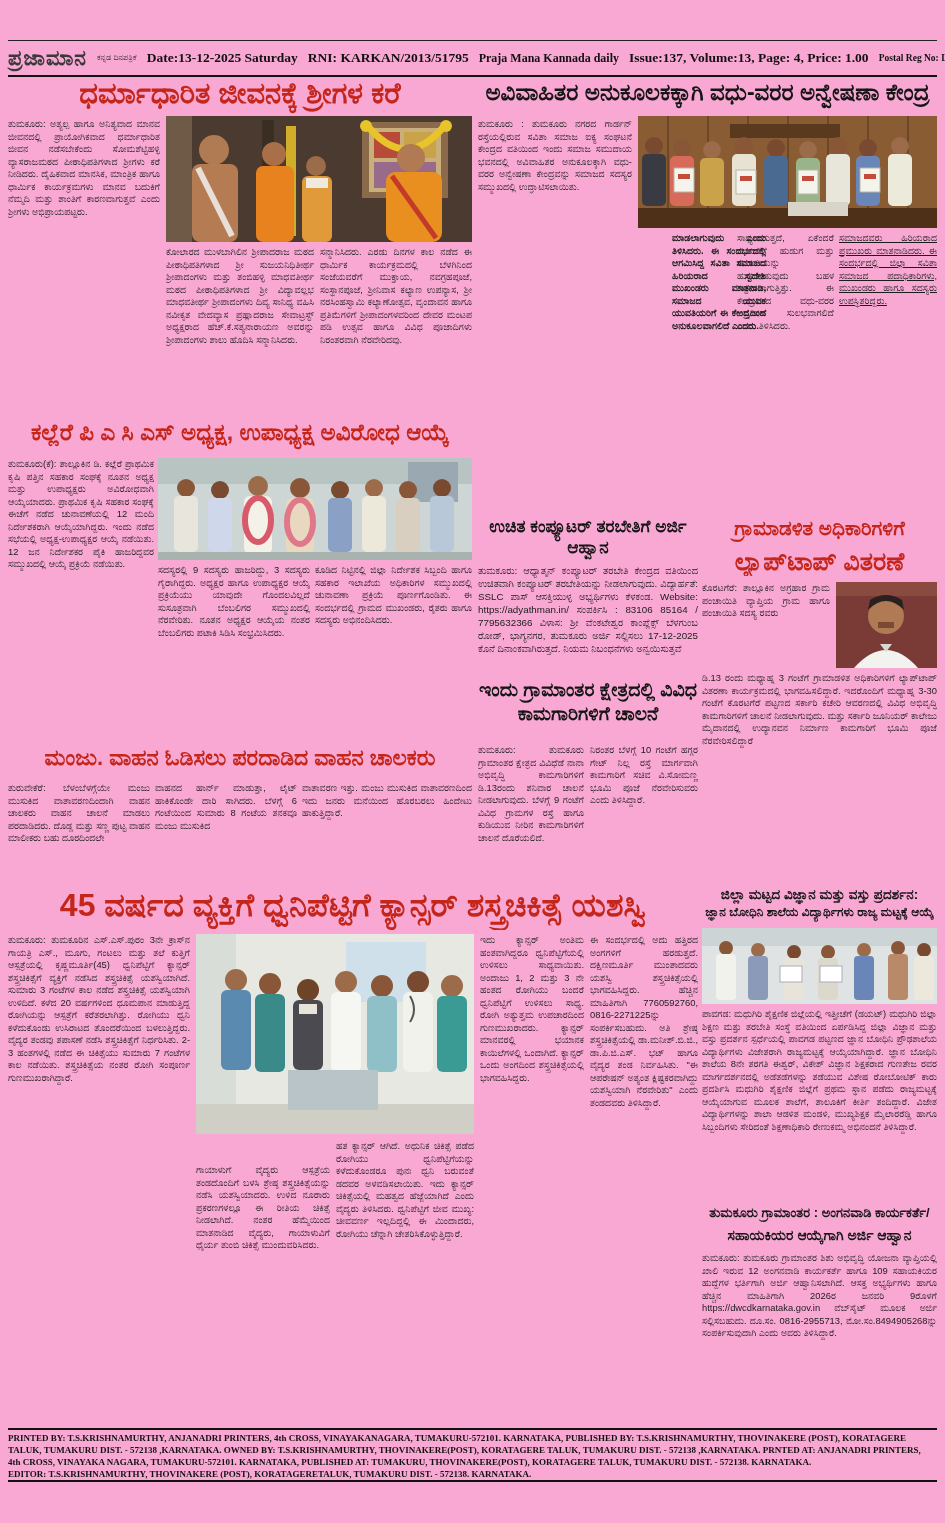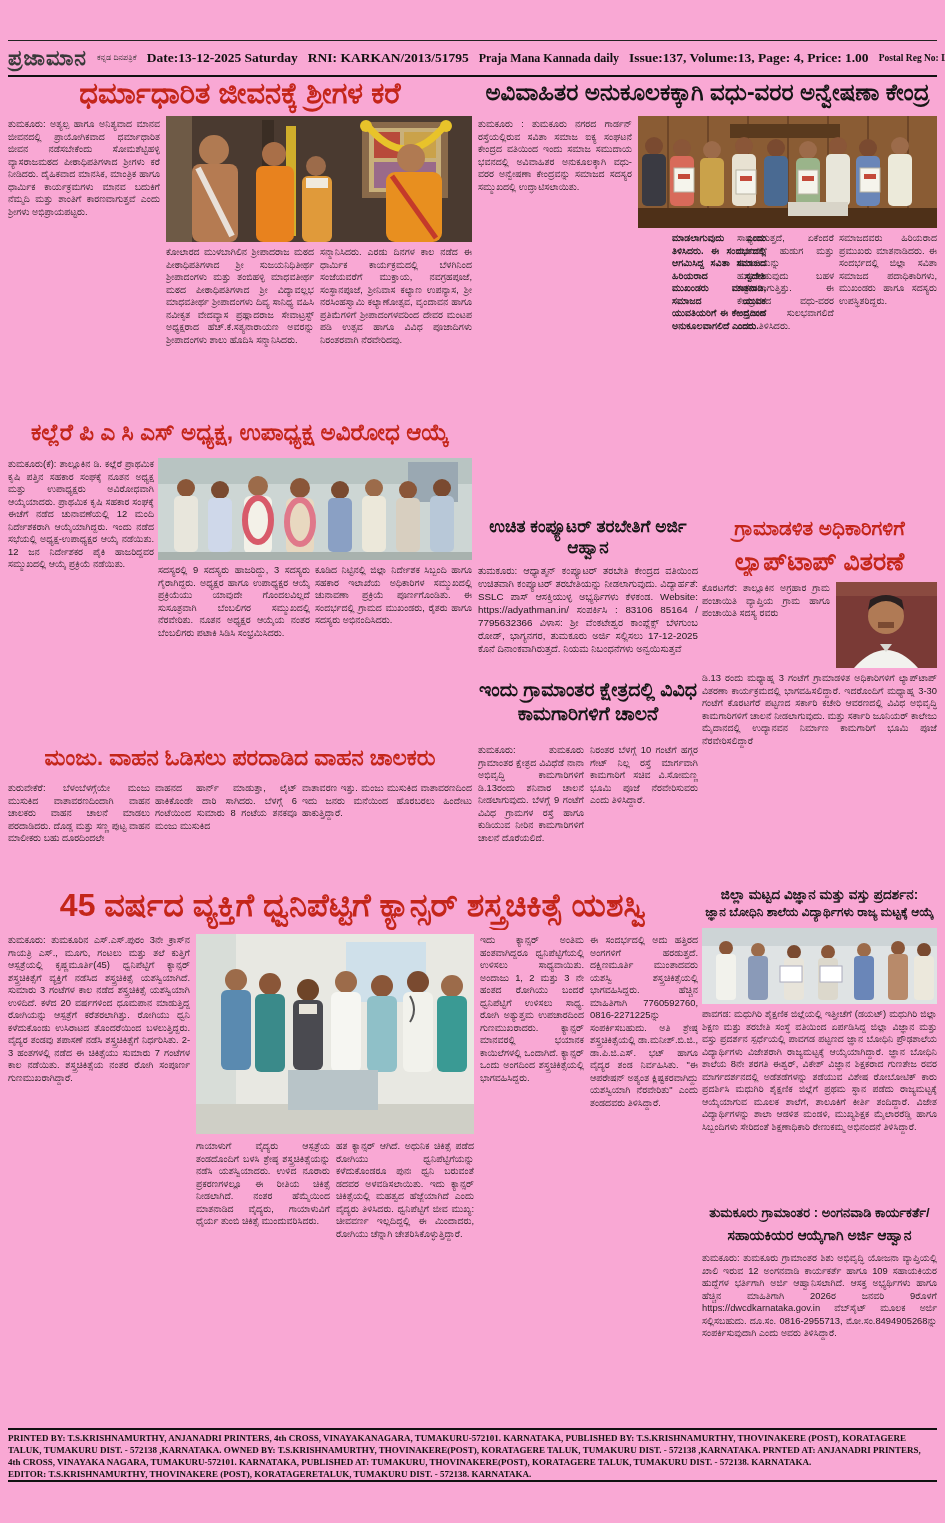--- a/index.html
+++ b/index.html
@@ -124,21 +124,21 @@
           <rect x="102" y="60" width="12" height="5"></rect>
           <rect x="164" y="60" width="12" height="5"></rect>
           <rect x="226" y="58" width="12" height="5"></rect>
         </g>
       <rect x="0" y="92" width="299" height="20" fill="#4e3018"></rect>
       <rect x="150" y="86" width="60" height="14" fill="#d8d4c8"></rect>
     </svg>
   </div>
   <div class="bodycol" style="left:672px;top:232px;width:94px;height:284px;font-weight:bold;">ಮಾಡಲಾಗುವುದು ಎಂದು ತಿಳಿಸಿದರು. ಈ ಸಂದರ್ಭದಲ್ಲಿ ಆಗಮಿಸಿದ್ದ ಸವಿತಾ ಸಮಾಜದ ಹಿರಿಯರಾದ ಸ್ವದೇಶಿ ಮುಖಂಡರು ಮಾತನಾಡಿ, ಸಮಾಜದ ಯುವಕ ಯುವತಿಯರಿಗೆ ಈ ಕೇಂದ್ರದಿಂದ ಅನುಕೂಲವಾಗಲಿದೆ ಎಂದರು.</div>
   <div class="bodycol" style="left:737px;top:232px;width:97px;height:284px;">ಸಾಧ್ಯವಾಗುತ್ತದೆ, ಏಕೆಂದರೆ ಮದುವೆಗೆ ಹುಡುಗ ಮತ್ತು ಹುಡುಗಿಯನ್ನು ಹುಡುಕಾಡುವುದು ಬಹಳ ಕಷ್ಟಕರವಾಗುತ್ತಿತ್ತು. ಈ ಕೇಂದ್ರದಿಂದ ವಧು-ವರರ ಅನ್ವೇಷಣೆ ಸುಲಭವಾಗಲಿದೆ ಎಂದು ತಿಳಿಸಿದರು.</div>
-  <div class="bodycol" style="left:839px;top:232px;width:98px;height:284px;">ಸಮಾಜದವರು ಹಿರಿಯರಾದ ಪ್ರಮುಖರು ಮಾತನಾಡಿದರು. ಈ ಸಂದರ್ಭದಲ್ಲಿ ಜಿಲ್ಲಾ ಸವಿತಾ ಸಮಾಜದ ಪದಾಧಿಕಾರಿಗಳು, ಮುಖಂಡರು ಹಾಗೂ ಸದಸ್ಯರು ಉಪಸ್ಥಿತರಿದ್ದರು.</div>
+  <div class="bodycol" style="left:839px;top:232px;width:98px;height:284px;text-decoration:underline;">ಸಮಾಜದವರು ಹಿರಿಯರಾದ ಪ್ರಮುಖರು ಮಾತನಾಡಿದರು. ಈ ಸಂದರ್ಭದಲ್ಲಿ ಜಿಲ್ಲಾ ಸವಿತಾ ಸಮಾಜದ ಪದಾಧಿಕಾರಿಗಳು, ಮುಖಂಡರು ಹಾಗೂ ಸದಸ್ಯರು ಉಪಸ್ಥಿತರಿದ್ದರು.</div>
 
   <div class="hl red" style="left:8px;top:420px;width:464px;height:34px;font-size:23px;">ಕಲ್ಲೆರೆ ಪಿ ಎ ಸಿ ಎಸ್ ಅಧ್ಯಕ್ಷ, ಉಪಾಧ್ಯಕ್ಷ ಅವಿರೋಧ ಆಯ್ಕೆ</div>
   <div class="bodycol" style="left:8px;top:458px;width:146px;height:288px;">ತುಮಕೂರು(ಕೆ): ತಾಲ್ಲೂಕಿನ ಡಿ. ಕಲ್ಲೆರೆ ಪ್ರಾಥಮಿಕ ಕೃಷಿ ಪತ್ತಿನ ಸಹಕಾರ ಸಂಘಕ್ಕೆ ನೂತನ ಅಧ್ಯಕ್ಷ ಮತ್ತು ಉಪಾಧ್ಯಕ್ಷರು ಅವಿರೋಧವಾಗಿ ಆಯ್ಕೆಯಾದರು. ಪ್ರಾಥಮಿಕ ಕೃಷಿ ಸಹಕಾರ ಸಂಘಕ್ಕೆ ಈಚೆಗೆ ನಡೆದ ಚುನಾವಣೆಯಲ್ಲಿ 12 ಮಂದಿ ನಿರ್ದೇಶಕರಾಗಿ ಆಯ್ಕೆಯಾಗಿದ್ದರು. ಇಂದು ನಡೆದ ಸಭೆಯಲ್ಲಿ ಅಧ್ಯಕ್ಷ-ಉಪಾಧ್ಯಕ್ಷರ ಆಯ್ಕೆ ನಡೆಯಿತು. 12 ಜನ ನಿರ್ದೇಶಕರ ಪೈಕಿ ಹಾಜರಿದ್ದವರ ಸಮ್ಮುಖದಲ್ಲಿ ಆಯ್ಕೆ ಪ್ರಕ್ರಿಯೆ ನಡೆಯಿತು.</div>
   <div class="photo" style="left:158px;top:458px;width:314px;height:102px;">
     <svg width="314" height="102" viewBox="0 0 314 102" xmlns="http://www.w3.org/2000/svg">
       <rect width="314" height="102" fill="#cdd6d4"></rect>
       <rect x="0" y="0" width="314" height="26" fill="#b8c4c2"></rect>
       <rect x="250" y="4" width="50" height="40" fill="#9aa8b2"></rect>
       <g>
         <circle cx="28" cy="30" r="9" fill="#8a5638"></circle>
@@ -216,21 +216,21 @@
           <rect x="171" y="62" width="30" height="76" rx="6" fill="#8fc0c8"></rect>
         <circle cx="222" cy="48" r="11" fill="#7a4a30"></circle>
           <rect x="207" y="58" width="30" height="80" rx="6" fill="#f2f2ec"></rect>
         <path d="M214 62 q8 14 0 26" stroke="#555" stroke-width="2" fill="none"></path>
         <circle cx="256" cy="52" r="11" fill="#9c6b4a"></circle>
           <rect x="241" y="62" width="30" height="76" rx="6" fill="#3a9a94"></rect>
       </g>
       <rect x="92" y="136" width="90" height="40" fill="#b8c4c8"></rect>
     </svg>
   </div>
-  <div class="bodycol" style="left:196px;top:1140px;width:134px;height:284px;">ಗಾಯಾಳುಗೆ ವೈದ್ಯರು ಆಸ್ಪತ್ರೆಯ ತಂಡದೊಂದಿಗೆ ಬಳಸಿ ಶ್ರೇಷ್ಠ ಶಸ್ತ್ರಚಿಕಿತ್ಸೆಯನ್ನು ನಡೆಸಿ ಯಶಸ್ವಿಯಾದರು. ಉಳಿದ ನೂರಾರು ಪ್ರಕರಣಗಳಲ್ಲೂ ಈ ರೀತಿಯ ಚಿಕಿತ್ಸೆ ನೀಡಲಾಗಿದೆ. ನಂತರ ಹೆಮ್ಮೆಯಿಂದ ಮಾತನಾಡಿದ ವೈದ್ಯರು, ಗಾಯಾಳುವಿಗೆ ಧೈರ್ಯ ತುಂಬಿ ಚಿಕಿತ್ಸೆ ಮುಂದುವರಿಸಿದರು.</div>
+  <div class="bodycol" style="left:196px;top:1164px;width:134px;height:284px;">ಗಾಯಾಳುಗೆ ವೈದ್ಯರು ಆಸ್ಪತ್ರೆಯ ತಂಡದೊಂದಿಗೆ ಬಳಸಿ ಶ್ರೇಷ್ಠ ಶಸ್ತ್ರಚಿಕಿತ್ಸೆಯನ್ನು ನಡೆಸಿ ಯಶಸ್ವಿಯಾದರು. ಉಳಿದ ನೂರಾರು ಪ್ರಕರಣಗಳಲ್ಲೂ ಈ ರೀತಿಯ ಚಿಕಿತ್ಸೆ ನೀಡಲಾಗಿದೆ. ನಂತರ ಹೆಮ್ಮೆಯಿಂದ ಮಾತನಾಡಿದ ವೈದ್ಯರು, ಗಾಯಾಳುವಿಗೆ ಧೈರ್ಯ ತುಂಬಿ ಚಿಕಿತ್ಸೆ ಮುಂದುವರಿಸಿದರು.</div>
   <div class="bodycol" style="left:336px;top:1140px;width:138px;height:284px;">ಹತ ಕ್ಯಾನ್ಸರ್ ಆಗಿದೆ. ಅಧುನಿಕ ಚಿಕಿತ್ಸೆ ಪಡೆದ ರೋಗಿಯು ಧ್ವನಿಪೆಟ್ಟಿಗೆಯನ್ನು ಕಳೆದುಕೊಂಡರೂ ಪುನಃ ಧ್ವನಿ ಬರುವಂತೆ ಡದವರ ಅಳವಡಿಸಲಾಯಿತು. ಇದು ಕ್ಯಾನ್ಸರ್ ಚಿಕಿತ್ಸೆಯಲ್ಲಿ ಮಹತ್ವದ ಹೆಜ್ಜೆಯಾಗಿದೆ ಎಂದು ವೈದ್ಯರು ತಿಳಿಸಿದರು. ಧ್ವನಿಪೆಟ್ಟಿಗೆ ಜೀವ ಮುಖ್ಯ: ಚೀವವರ್ಣ ಇಲ್ಲದಿದ್ದಲ್ಲಿ ಈ ಮಿಂದಾದರು, ರೋಗಿಯು ಚೆನ್ನಾಗಿ ಚೇತರಿಸಿಕೊಳ್ಳುತ್ತಿದ್ದಾರೆ.</div>
   <div class="bodycol" style="left:480px;top:934px;width:104px;height:490px;">ಇದು ಕ್ಯಾನ್ಸರ್ ಅಂತಿಮ ಹಂತವಾಗಿದ್ದರೂ ಧ್ವನಿಪೆಟ್ಟಿಗೆಯಲ್ಲಿ ಉಳಿಸಲು ಸಾಧ್ಯವಾಯಿತು. ಅಂದಾಜು 1, 2 ಮತ್ತು 3 ನೇ ಹಂತದ ರೋಗಿಯು ಬಂದರೆ ಧ್ವನಿಪೆಟ್ಟಿಗೆ ಉಳಿಸಲು ಸಾಧ್ಯ. ರೋಗಿ ಅತ್ಯುತ್ತಮ ಉಪಚಾರದಿಂದ ಗುಣಮುಖರಾದರು. ಕ್ಯಾನ್ಸರ್ ಮಾನವರಲ್ಲಿ ಭಯಾನಕ ಕಾಯಿಲೆಗಳಲ್ಲಿ ಒಂದಾಗಿದೆ. ಕ್ಯಾನ್ಸರ್ ಒಂದು ಅಂಗದಿಂದ ಶಸ್ತ್ರಚಿಕಿತ್ಸೆಯಲ್ಲಿ ಭಾಗವಹಿಸಿದ್ದರು.</div>
   <div class="bodycol" style="left:590px;top:934px;width:108px;height:490px;">ಈ ಸಂದರ್ಭದಲ್ಲಿ ಅದು ಹತ್ತಿರದ ಅಂಗಗಳಿಗೆ ಹರಡುತ್ತದೆ. ದಕ್ಷಿಣಮೂರ್ತಿ ಮುಂತಾದವರು ಯಶಸ್ವಿ ಶಸ್ತ್ರಚಿಕಿತ್ಸೆಯಲ್ಲಿ ಭಾಗವಹಿಸಿದ್ದರು. ಹೆಚ್ಚಿನ ಮಾಹಿತಿಗಾಗಿ 7760592760, 0816-2271225ನ್ನು ಸಂಪರ್ಕಿಸಬಹುದು. ಅತಿ ಶ್ರೇಷ್ಠ ಶಸ್ತ್ರಚಿಕಿತ್ಸೆಯಲ್ಲಿ ಡಾ.ಮನೀಶ್.ಬಿ.ಜಿ., ಡಾ.ಪಿ.ಜಿ.ಎಸ್. ಭಟ್ ಹಾಗೂ ವೈದ್ಯರ ತಂಡ ನಿರ್ವಹಿಸಿತು. "ಈ ಆಪರೇಷನ್ ಅತ್ಯಂತ ಕ್ಲಿಷ್ಟಕರವಾಗಿದ್ದು ಯಶಸ್ವಿಯಾಗಿ ನೆರವೇರಿತು" ಎಂದು ತಂಡದವರು ತಿಳಿಸಿದ್ದಾರೆ.</div>
 
   <div class="hl blk" style="left:702px;top:888px;width:235px;height:18px;font-size:13.5px;">ಜಿಲ್ಲಾ ಮಟ್ಟದ ವಿಜ್ಞಾನ ಮತ್ತು ವಸ್ತು ಪ್ರದರ್ಶನ:</div>
   <div class="hl blk" style="left:702px;top:906px;width:235px;height:18px;font-size:12px;">ಜ್ಞಾನ ಬೋಧಿನಿ ಶಾಲೆಯ ವಿದ್ಯಾರ್ಥಿಗಳು ರಾಜ್ಯ ಮಟ್ಟಕ್ಕೆ ಆಯ್ಕೆ</div>
   <div class="photo" style="left:702px;top:928px;width:235px;height:76px;">
     <svg width="235" height="76" viewBox="0 0 235 76" xmlns="http://www.w3.org/2000/svg">
       <rect width="235" height="76" fill="#dfe3e4"></rect>
       <rect x="0" y="0" width="235" height="18" fill="#cdd4d6"></rect>

